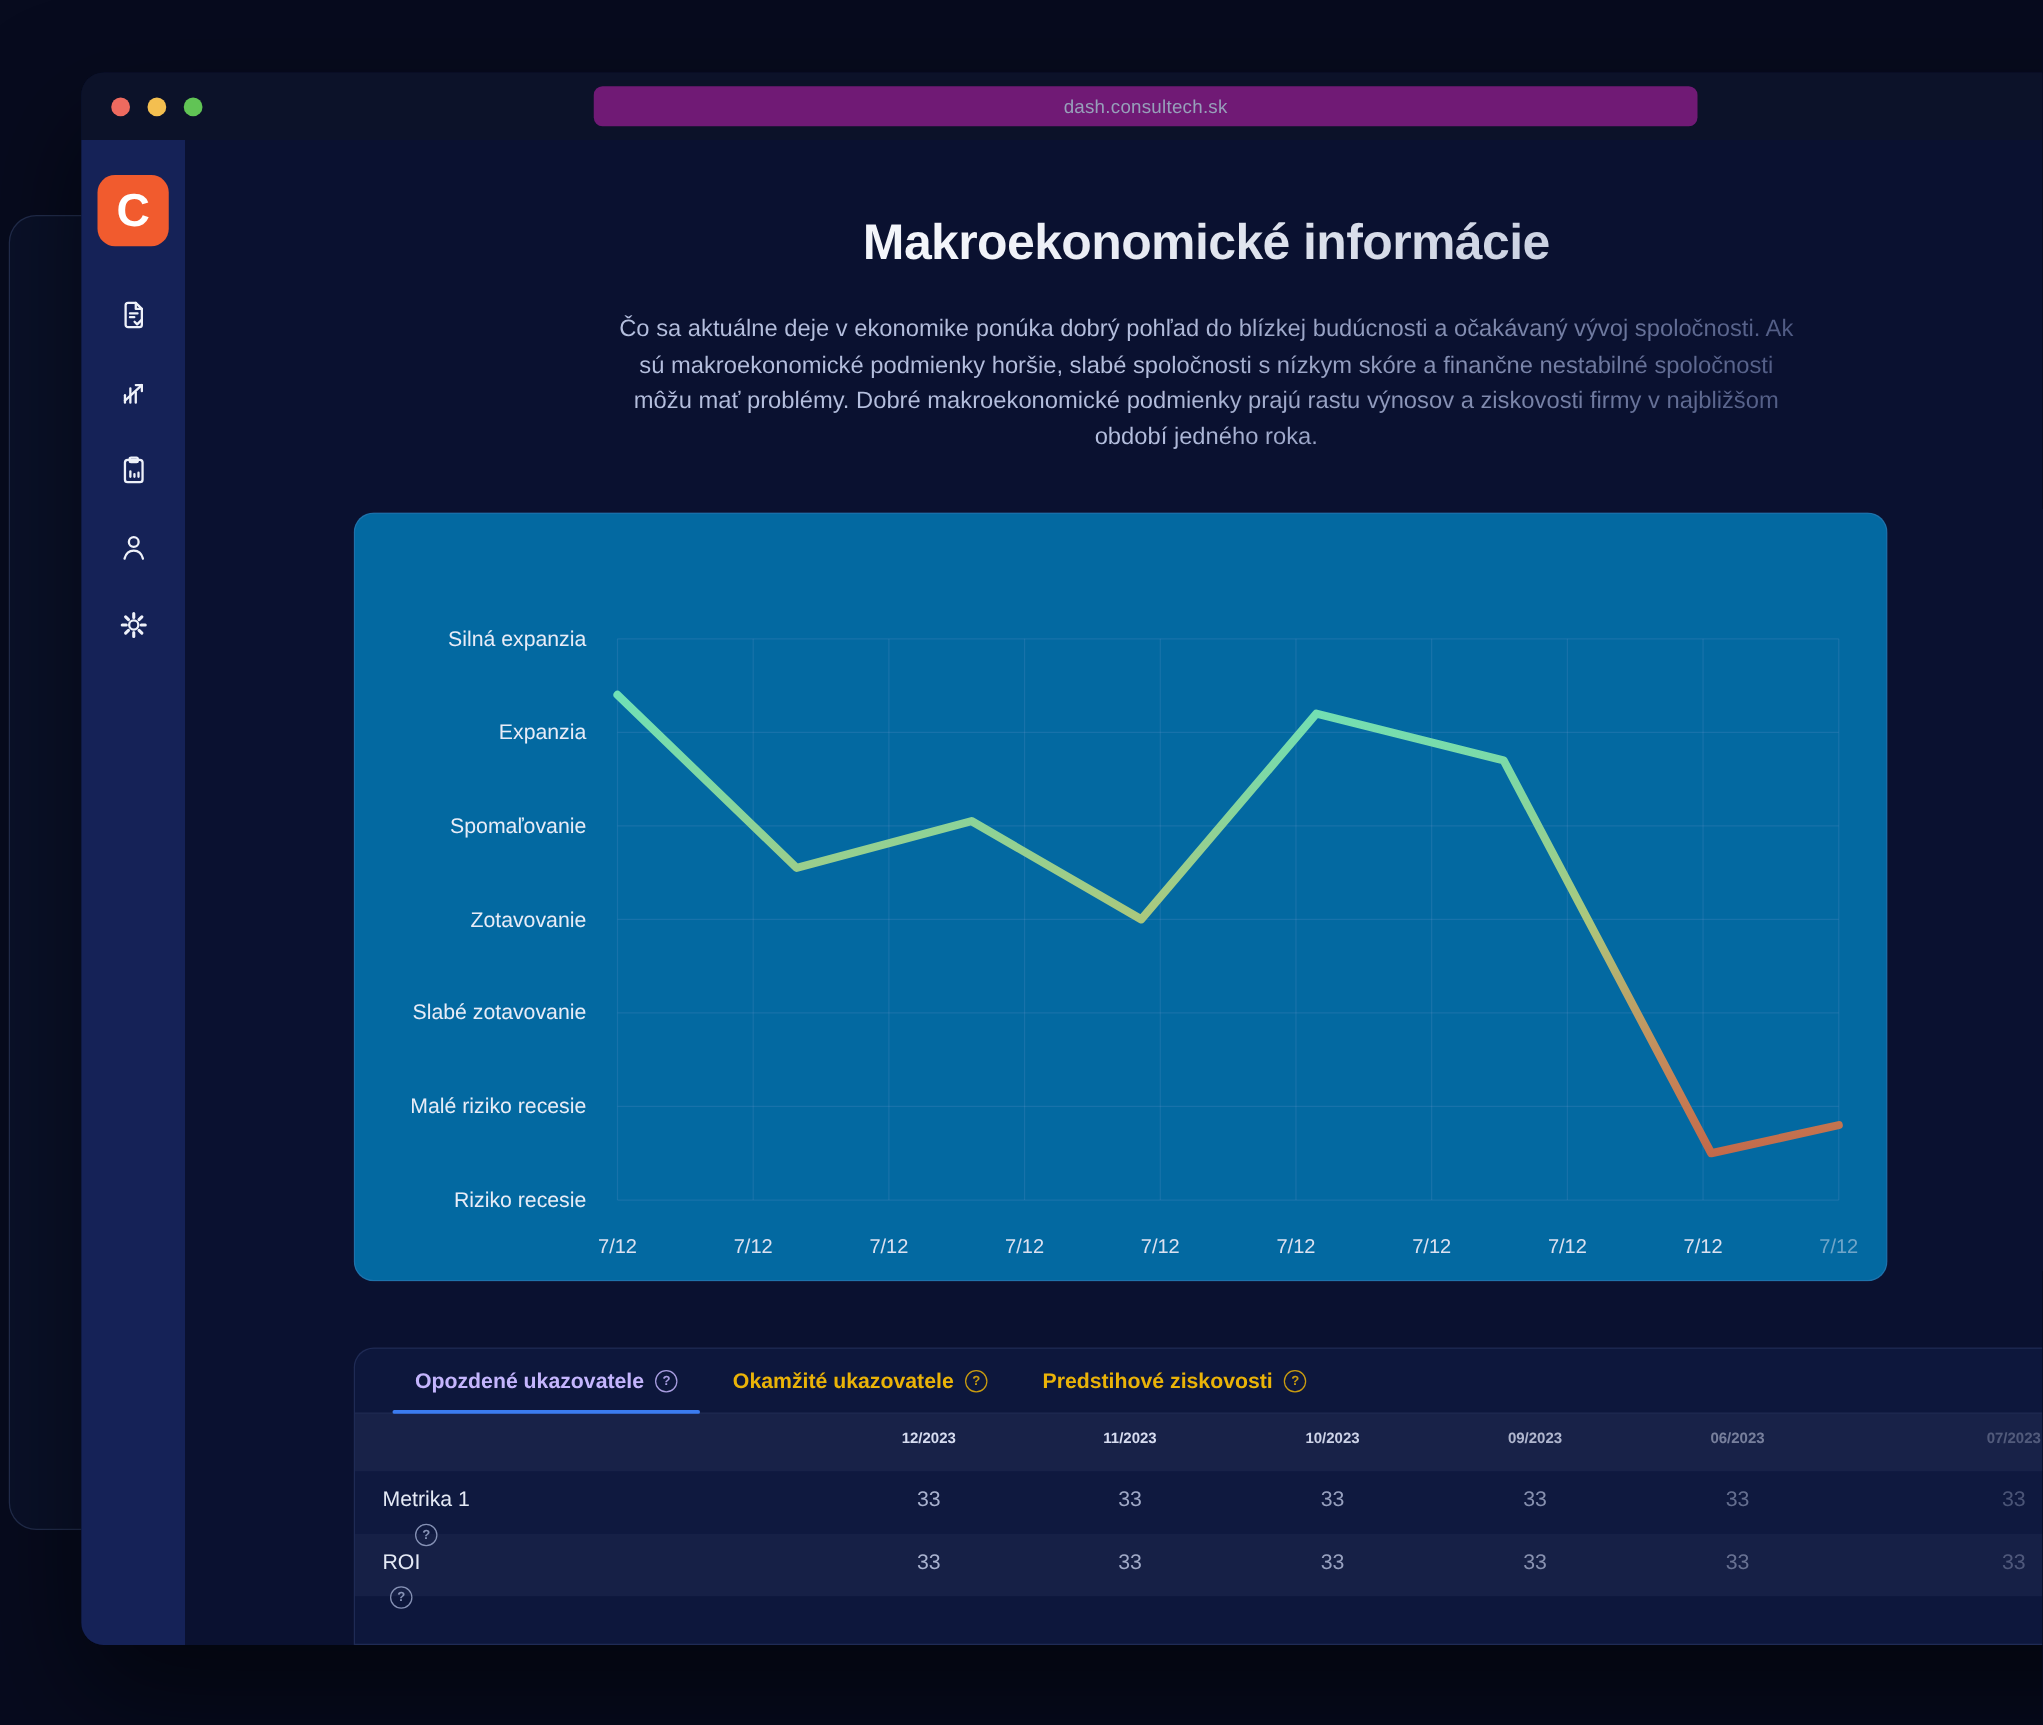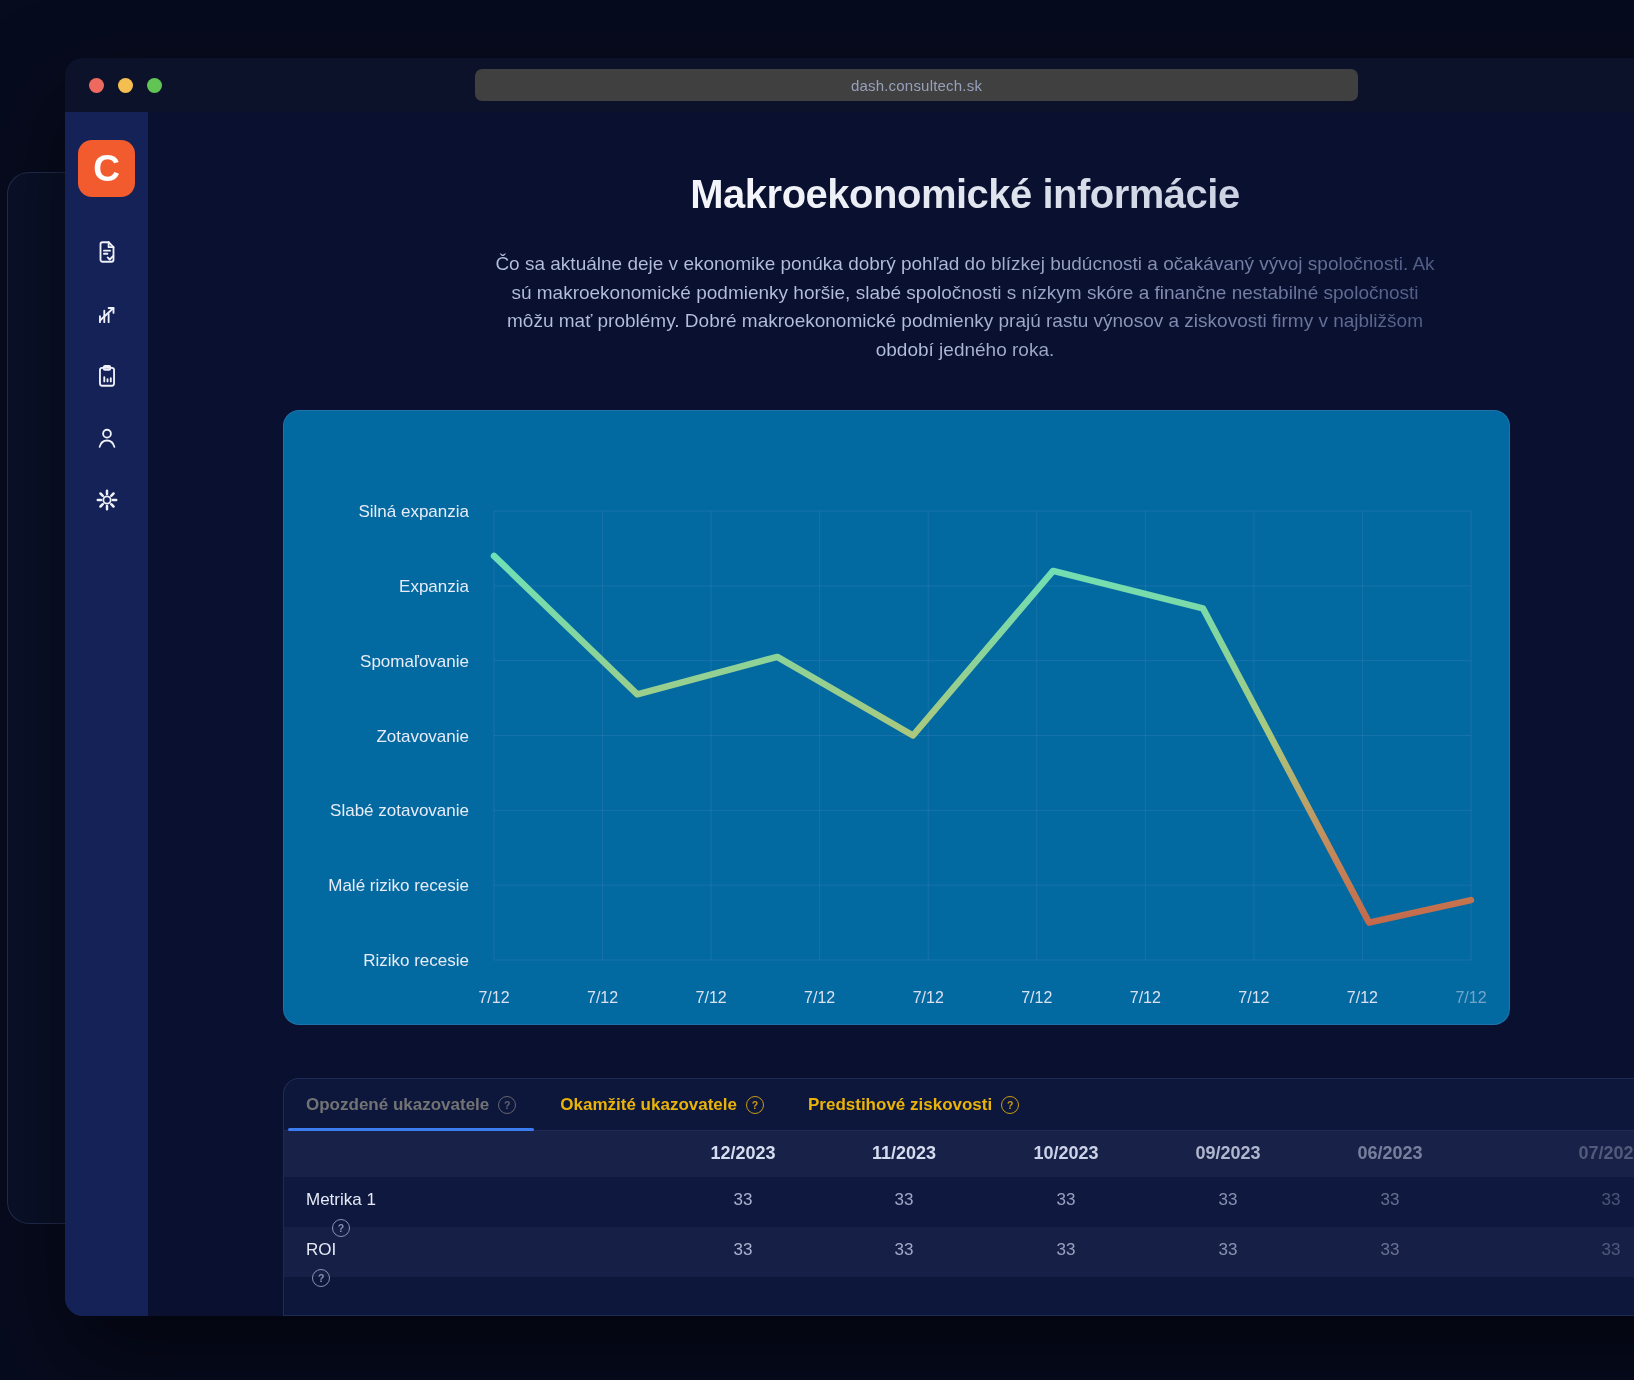--- a/index.html
+++ b/index.html
@@ -8,21 +8,21 @@
   
   .ghost{position:absolute;left:7px;top:172px;width:92px;height:1050px;border:1px solid rgba(125,145,205,.22);
          border-radius:22px;background:#0a1129;}
 
   
   .window{position:absolute;left:65px;top:58px;width:1717px;height:1258px;background:#0a1130;
           border-radius:18px;box-shadow:0 40px 90px rgba(0,0,0,.55);overflow:hidden;}
   .chrome{height:54px;background:#0c1229;position:relative;}
   .lights{position:absolute;left:24px;top:20px;display:flex;gap:14px;}
   .light{width:15px;height:15px;border-radius:50%;}
-  .urlbar{position:absolute;left:410px;top:11px;width:883px;height:32px;border-radius:7px;background:#404040;
+  .urlbar{position:absolute;left:410px;top:11px;width:883px;height:32px;border-radius:7px;background:#701a75;
           color:#97a0ba;font-size:15px;display:flex;align-items:center;justify-content:center;letter-spacing:.2px;}
   .win-body{display:flex;height:1204px;}
 
   
   .sidebar{width:83px;background:#152257;display:flex;flex-direction:column;align-items:center;flex-shrink:0;}
   .logo{margin-top:28px;width:57px;height:57px;border-radius:14px;background:#f15b2e;color:#ffffff;
         font-size:37px;font-weight:bold;display:flex;align-items:center;justify-content:center;}
   .nav{margin-top:42px;display:flex;flex-direction:column;gap:36px;}
   .nav .nav-btn{width:26px;height:26px;cursor:pointer;}
   .nav svg{display:block;}
@@ -47,27 +47,27 @@
   .xlabel{position:absolute;transform:translateX(-50%);top:578px;color:#dce1f0;font-size:16px;}
 
   
   .table-panel{position:absolute;left:135px;top:966px;width:1680px;height:238px;background:#0d173c;
                border:1px solid rgba(128,150,215,.16);border-radius:16px 16px 0 0;box-sizing:border-box;}
   .tabs{position:absolute;left:0;top:0;width:100%;height:52px;display:flex;align-items:center;
         padding-left:22px;gap:44px;box-sizing:border-box;}
   .tabs::after{content:"";position:absolute;left:0;bottom:0;width:100%;height:1px;background:rgba(148,166,222,.14);}
   .tab{display:flex;align-items:center;gap:9px;font-size:17px;font-weight:600;color:#eab308;
        position:relative;height:100%;cursor:pointer;white-space:nowrap;}
-  .tab.active{color:#737373;}
+  .tab.active{color:#c4b5fd;margin-left:26px;}
   .tab.active::after{content:"";position:absolute;left:-18px;right:-18px;bottom:0;height:3px;
        background:#3b7cf0;border-radius:2px;z-index:1;}
   .qicon{width:16px;height:16px;border:1.4px solid currentColor;border-radius:50%;display:inline-flex;
          align-items:center;justify-content:center;font-size:10.5px;font-weight:600;opacity:.85;flex-shrink:0;}
   .thead{position:absolute;left:0;top:52px;width:100%;height:46px;background:rgba(173,188,238,.07);}
-  .hcell{position:absolute;transform:translateX(-50%);top:12px;font-size:18px;font-weight:600;color:#d6dcf0;white-space:nowrap;}
+  .hcell{position:absolute;transform:translateX(-50%);top:12px;font-size:12px;font-weight:600;color:#d6dcf0;white-space:nowrap;}
   .trow{position:absolute;left:0;width:100%;height:50px;}
   .rlabel{position:absolute;left:22px;top:13px;font-size:17px;color:#e4e9f5;display:flex;gap:9px;align-items:center;flex-direction:column;}
   .rlabel .qicon{color:#9aa6c9;}
   .vcell{position:absolute;transform:translateX(-50%);top:13px;font-size:17px;color:#b9c2de;}
 </style>
 </head>
 <body>
 
 <div class="stage">
   <div class="ghost"></div>

